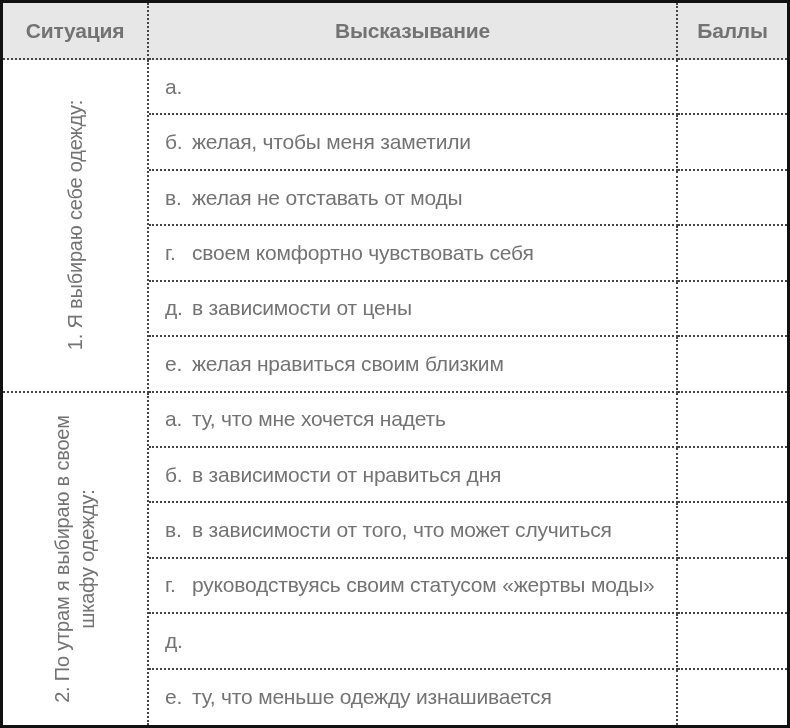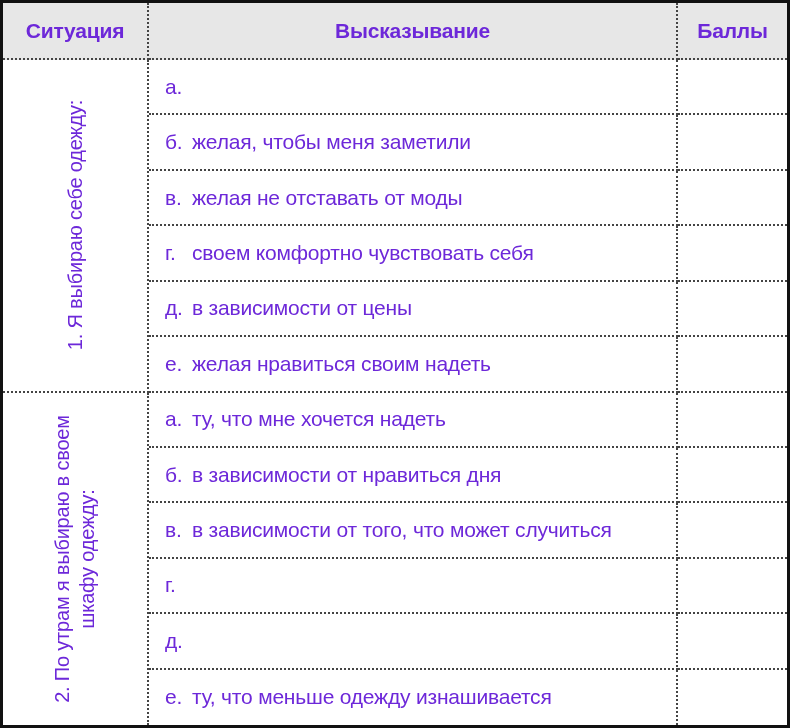--- a/index.html
+++ b/index.html
@@ -6,21 +6,21 @@
   .tbl {
     width: 790px;
     height: 728px;
     box-sizing: border-box;
     border: 3px solid #111;
     display: grid;
     grid-template-columns: 146px 529px 1fr;
     grid-template-rows: 57px repeat(12, 1fr);
     background: #fff;
     font-family: "Liberation Sans", sans-serif;
-    color: #6d28d9;
+    color: #737373;
     letter-spacing: -0.2px;
   }
   .cell { box-sizing: border-box; }
   .hcell {
     background: #e7e7e7;
     font-size: 21px;
     font-weight: 700;
     display: flex;
     align-items: center;
     justify-content: center;
@@ -99,21 +99,21 @@
   <div class="cell score bb"></div>
 
   <div class="cell stmt br bb">
     <span class="letter">д.</span>
     <span>в зависимости от цены</span>
   </div>
   <div class="cell score bb"></div>
 
   <div class="cell stmt br bb">
     <span class="letter">е.</span>
-    <span>желая нравиться своим надеть</span>
+    <span>желая нравиться своим близким</span>
   </div>
   <div class="cell score bb"></div>
 
   <div class="cell sit sit2 br">
     <div class="rot">2. По утрам я выбираю в своем шкафу одежду:</div>
   </div>
 
   <div class="cell stmt br bb">
     <span class="letter">а.</span>
     <span>ту, что мне хочется надеть</span>
@@ -127,20 +127,21 @@
   <div class="cell score bb"></div>
 
   <div class="cell stmt br bb">
     <span class="letter">в.</span>
     <span>в зависимости от того, что может случиться</span>
   </div>
   <div class="cell score bb"></div>
 
   <div class="cell stmt br bb">
     <span class="letter">г.</span>
+    <span>руководствуясь своим статусом «жертвы моды»</span>
   </div>
   <div class="cell score bb"></div>
 
   <div class="cell stmt br bb">
     <span class="letter">д.</span>
   </div>
   <div class="cell score bb"></div>
 
   <div class="cell stmt br">
     <span class="letter">е.</span>

